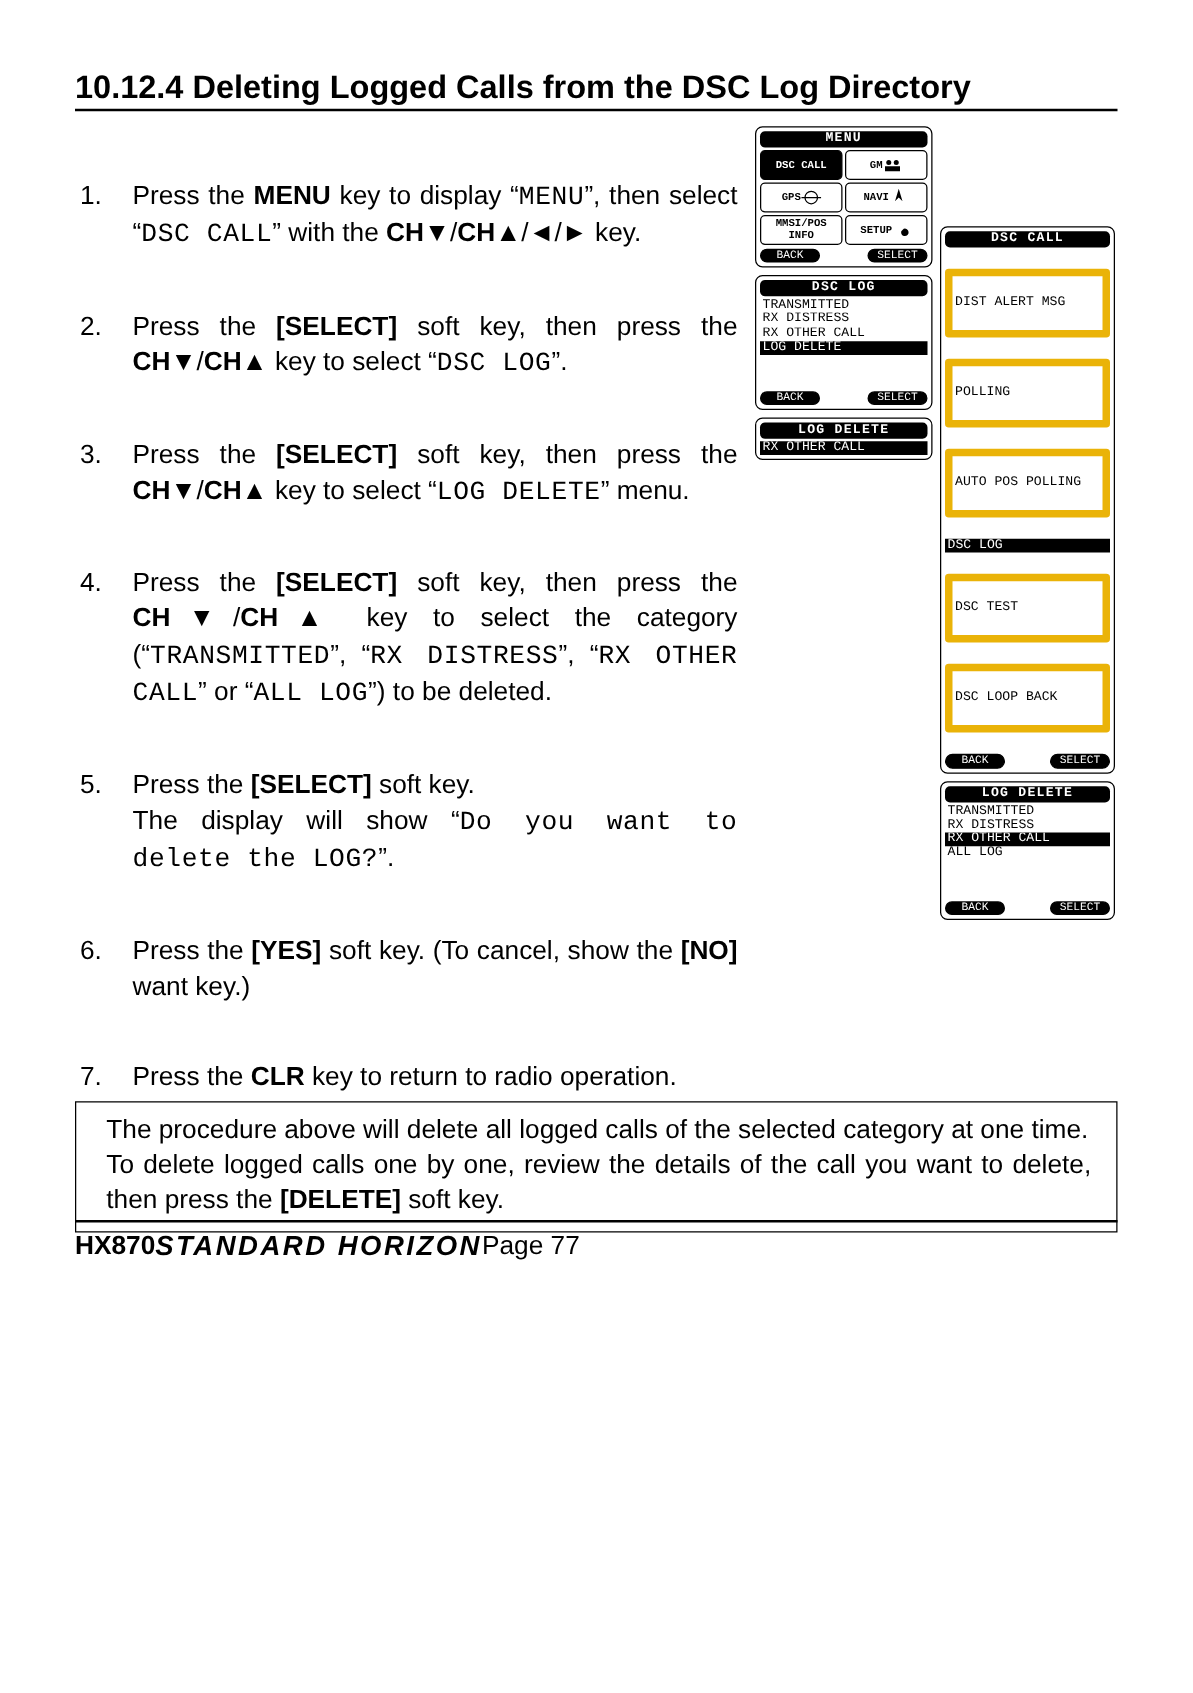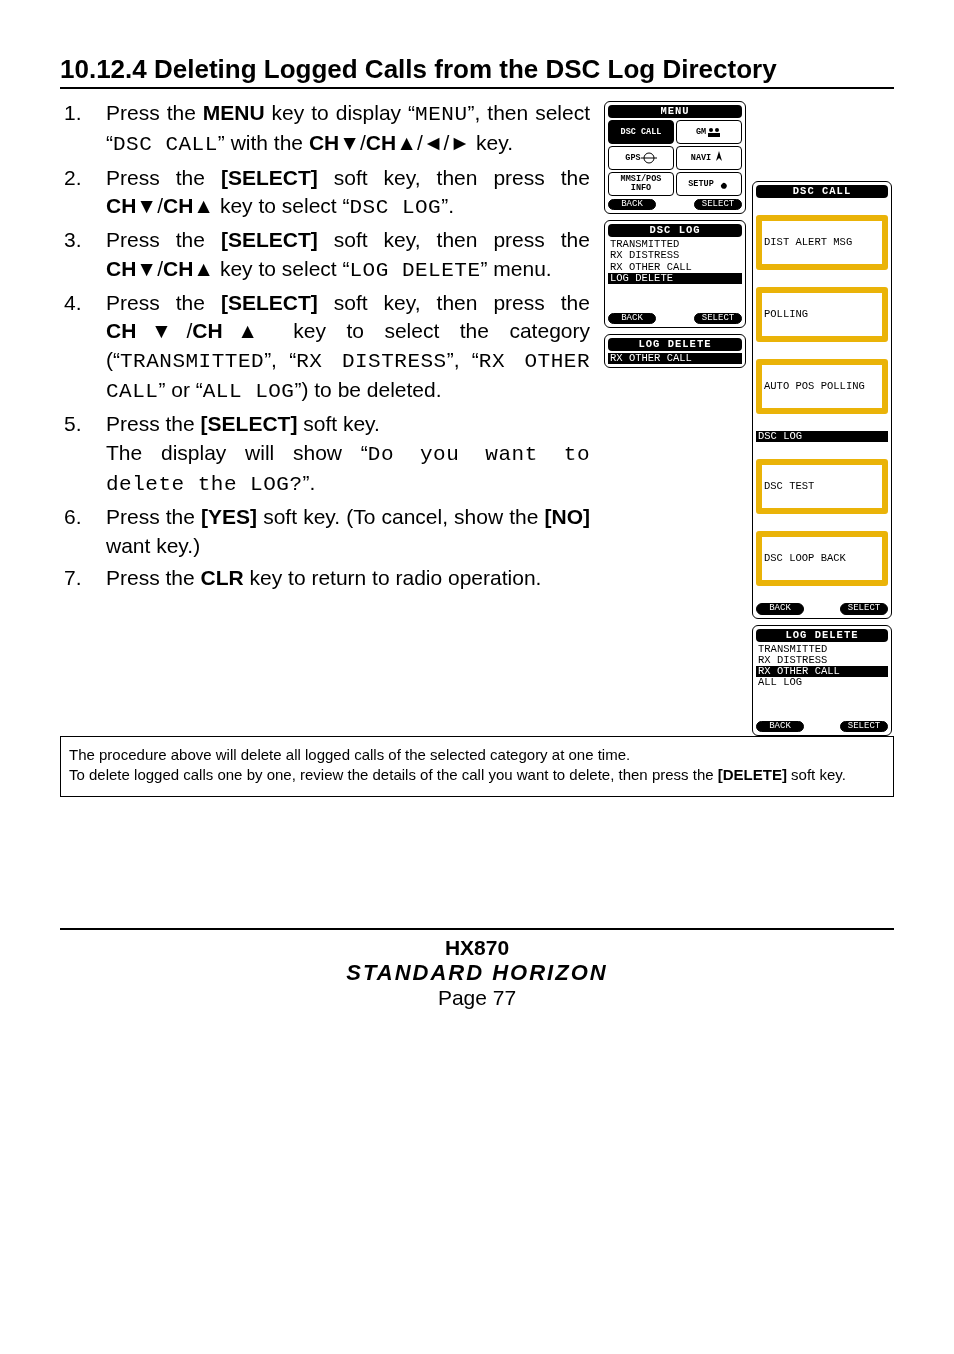--- a/index.html
+++ b/index.html
@@ -37,20 +37,21 @@
     margin: 0;
     padding-left: 0;
     list-style: none;
     counter-reset: step;
   }
   .steps li {
     counter-increment: step;
     margin-bottom: 4px;
     padding-left: 46px;
     position: relative;
+    margin-top: 44px;
   }
   .steps li::before {
     content: counter(step) ".";
     position: absolute;
     left: 4px;
     top: 0;
   }
   .mono {
     font-family: "Courier New", monospace;
     letter-spacing: 0.5px;
@@ -149,39 +150,38 @@
   
   .note-title {
     text-align: center;
     font-weight: bold;
     font-size: 21px;
     margin-top: 18px;
     margin-bottom: 6px;
   }
   .note-box {
     border: 1.5px solid #000;
-    padding: 8px 20px 10px 8px;
-    font-size: 15px;
+    padding: 8px 20px 10px 24px;
+    font-size: 21px;
     line-height: 1.35;
     text-align: justify;
   }
 
   
   .footer {
     position: absolute;
     left: 60px;
     right: 60px;
     bottom: 44px;
     border-top: 2px solid #000;
     display: flex;
     justify-content: flex-start;
     align-items: center;
     padding-top: 6px;
     font-size: 21px;
-    flex-direction: column;
   }
   .footer .brand {
     font-family: Arial, sans-serif;
     font-weight: bold;
     font-style: italic;
     letter-spacing: 2px;
     font-size: 22px;
   }
   .footer .model { font-weight: bold; }
 

